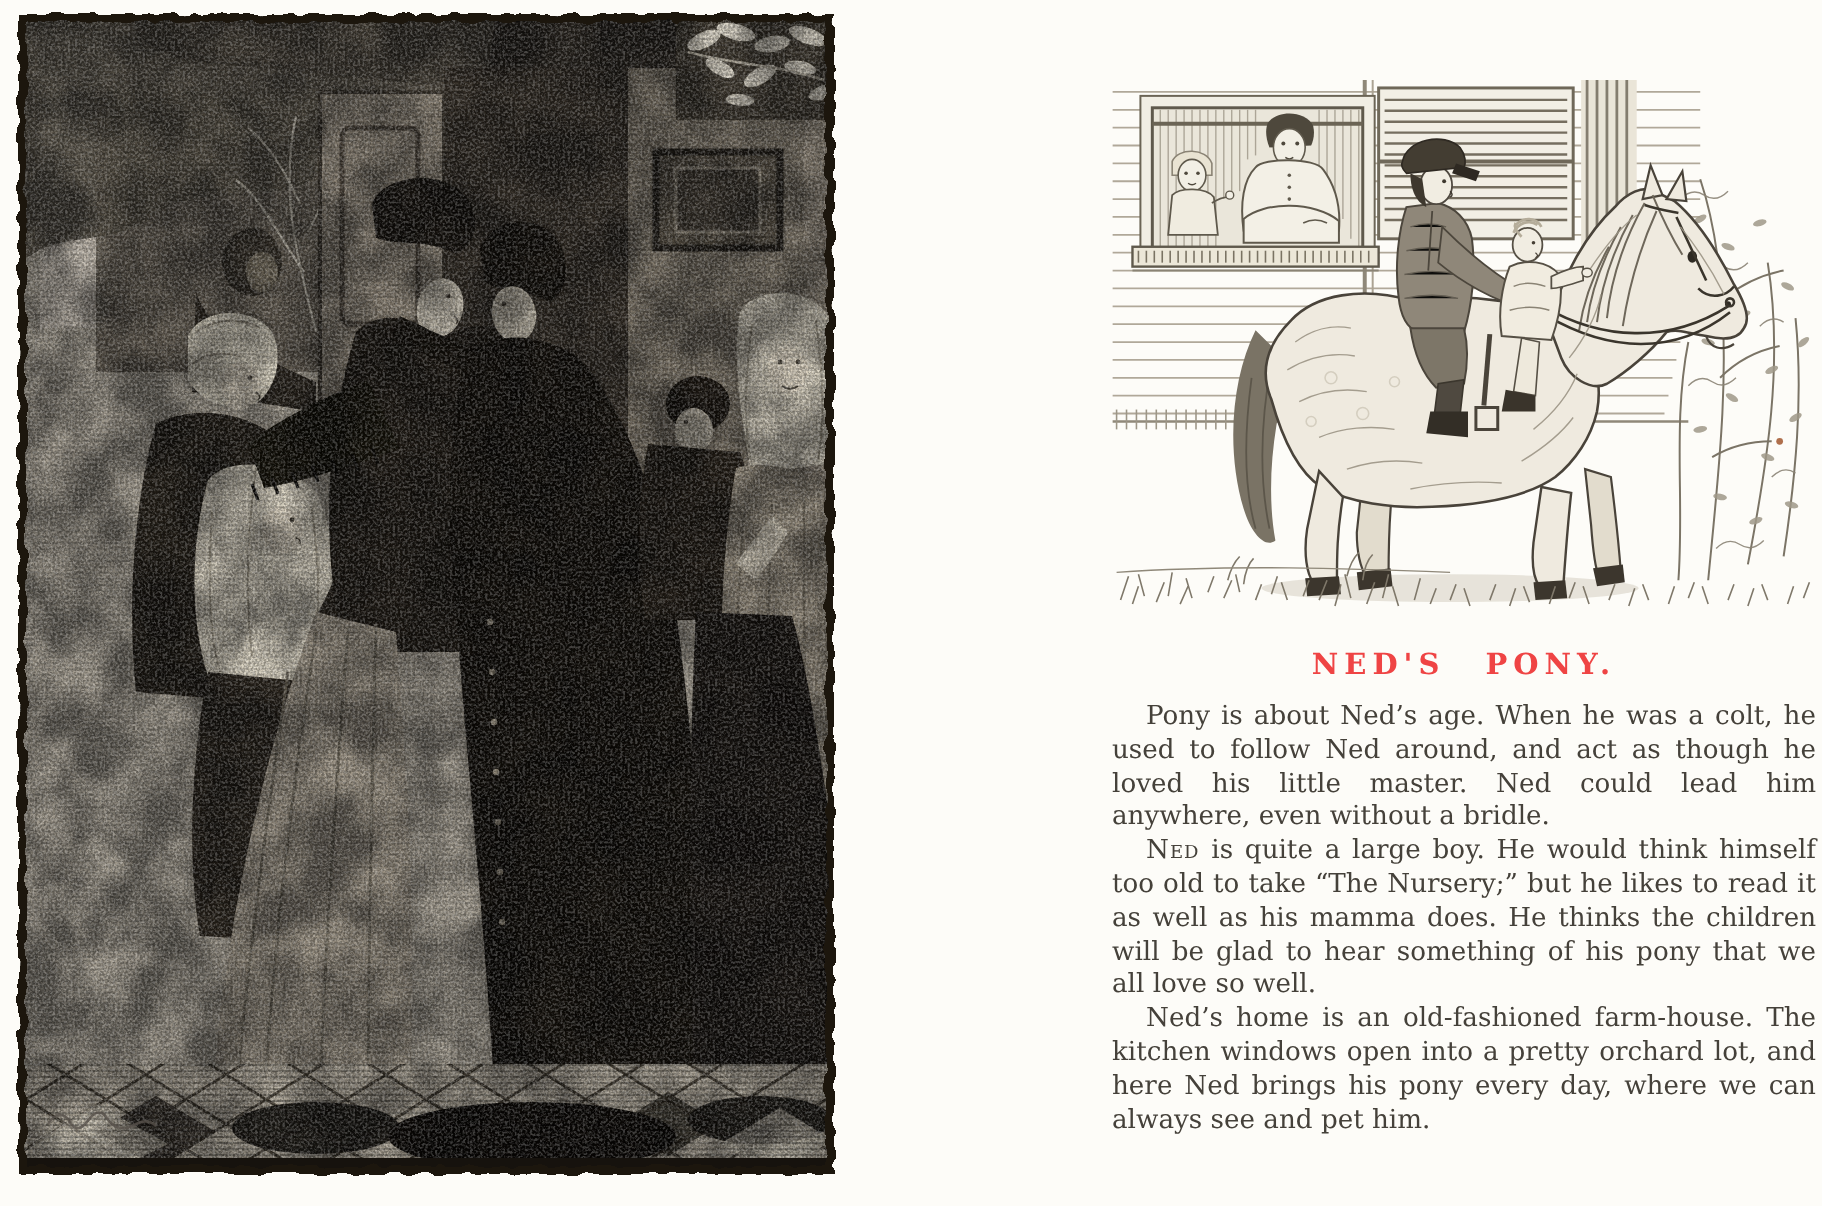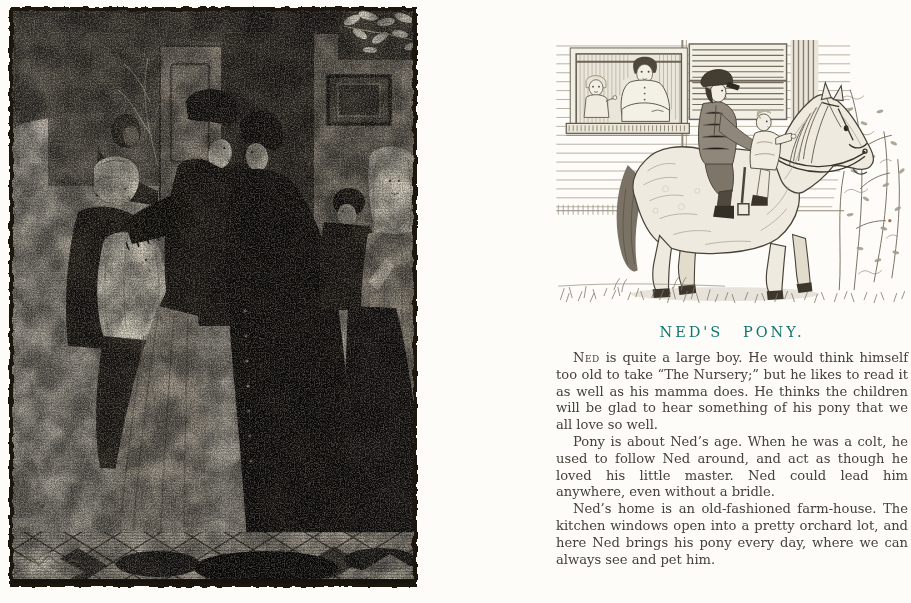--- a/index.html
+++ b/index.html
@@ -10,21 +10,21 @@
   }
   .spread{position:absolute;inset:0;}
   
   .plate{position:absolute;left:8px;top:6px;width:410px;height:582px;}
   .plate svg{display:block;}
   
   .right-page{position:absolute;left:556px;top:40px;width:352px;}
   .illus{display:block;width:352px;height:268px;}
   .story-title{
     margin:16px 0 10px 0;text-align:center;
-    font-size:14.5px;font-weight:400;color:#0f766e;
+    font-size:14.5px;font-weight:700;color:#ef4444;
     letter-spacing:3px;word-spacing:12px;
   }
   .story-text{color:#45413a;font-size:13.1px;line-height:16.8px;}
   .story-text p{margin:0;text-indent:17px;text-align:justify;}
   .lead{font-variant:small-caps;letter-spacing:.5px;}
 </style>
 </head>
 <body>
 
 <div class="spread">
@@ -560,19 +560,19 @@
         <path d="M220,264 l3,-9 M230,261 l3,-8 M240,264 l-3,-9 M250,262 l3,-8 M260,265 l3,-9 M270,262 l-3,-8"></path>
         <path d="M280,264 l3,-9 M290,261 l3,-8 M300,264 l-3,-9 M310,262 l3,-8 M320,265 l3,-9 M330,262 l-3,-8 M340,264 l3,-9 M348,261 l3,-8"></path>
         <path d="M58,252 q2,-8 6,-12 M66,254 q1,-9 5,-13 M118,250 q2,-8 6,-12 M126,252 q1,-9 5,-13"></path>
       </g>
       <path d="M2,248 C60,244 120,246 170,248" stroke="#8f8879" stroke-width="0.7" fill="none"></path>
     </svg>
 
     <h1 class="story-title">NED'S PONY.</h1>
 
     <div class="story-text">
+      <p><span class="lead"></span><span>Pony is about Ned’s age.  When he was a colt, he used to follow Ned around, and act as though he loved his little master.  Ned could lead him anywhere, even without a bridle.</span></p>
       <p><span class="lead">Ned</span><span> is quite a large boy.  He would think himself too old to take “The Nursery;” but he likes to read it as well as his mamma does.  He thinks the children will be glad to hear something of his pony that we all love so well.</span></p>
-      <p><span class="lead"></span><span>Pony is about Ned’s age.  When he was a colt, he used to follow Ned around, and act as though he loved his little master.  Ned could lead him anywhere, even without a bridle.</span></p>
       <p><span class="lead"></span><span>Ned’s home is an old-fashioned farm-house.  The kitchen windows open into a pretty orchard lot, and here Ned brings his pony every day, where we can always see and pet him.</span></p>
     </div>
   </div>
 
 </div>
 
 </body></html>

